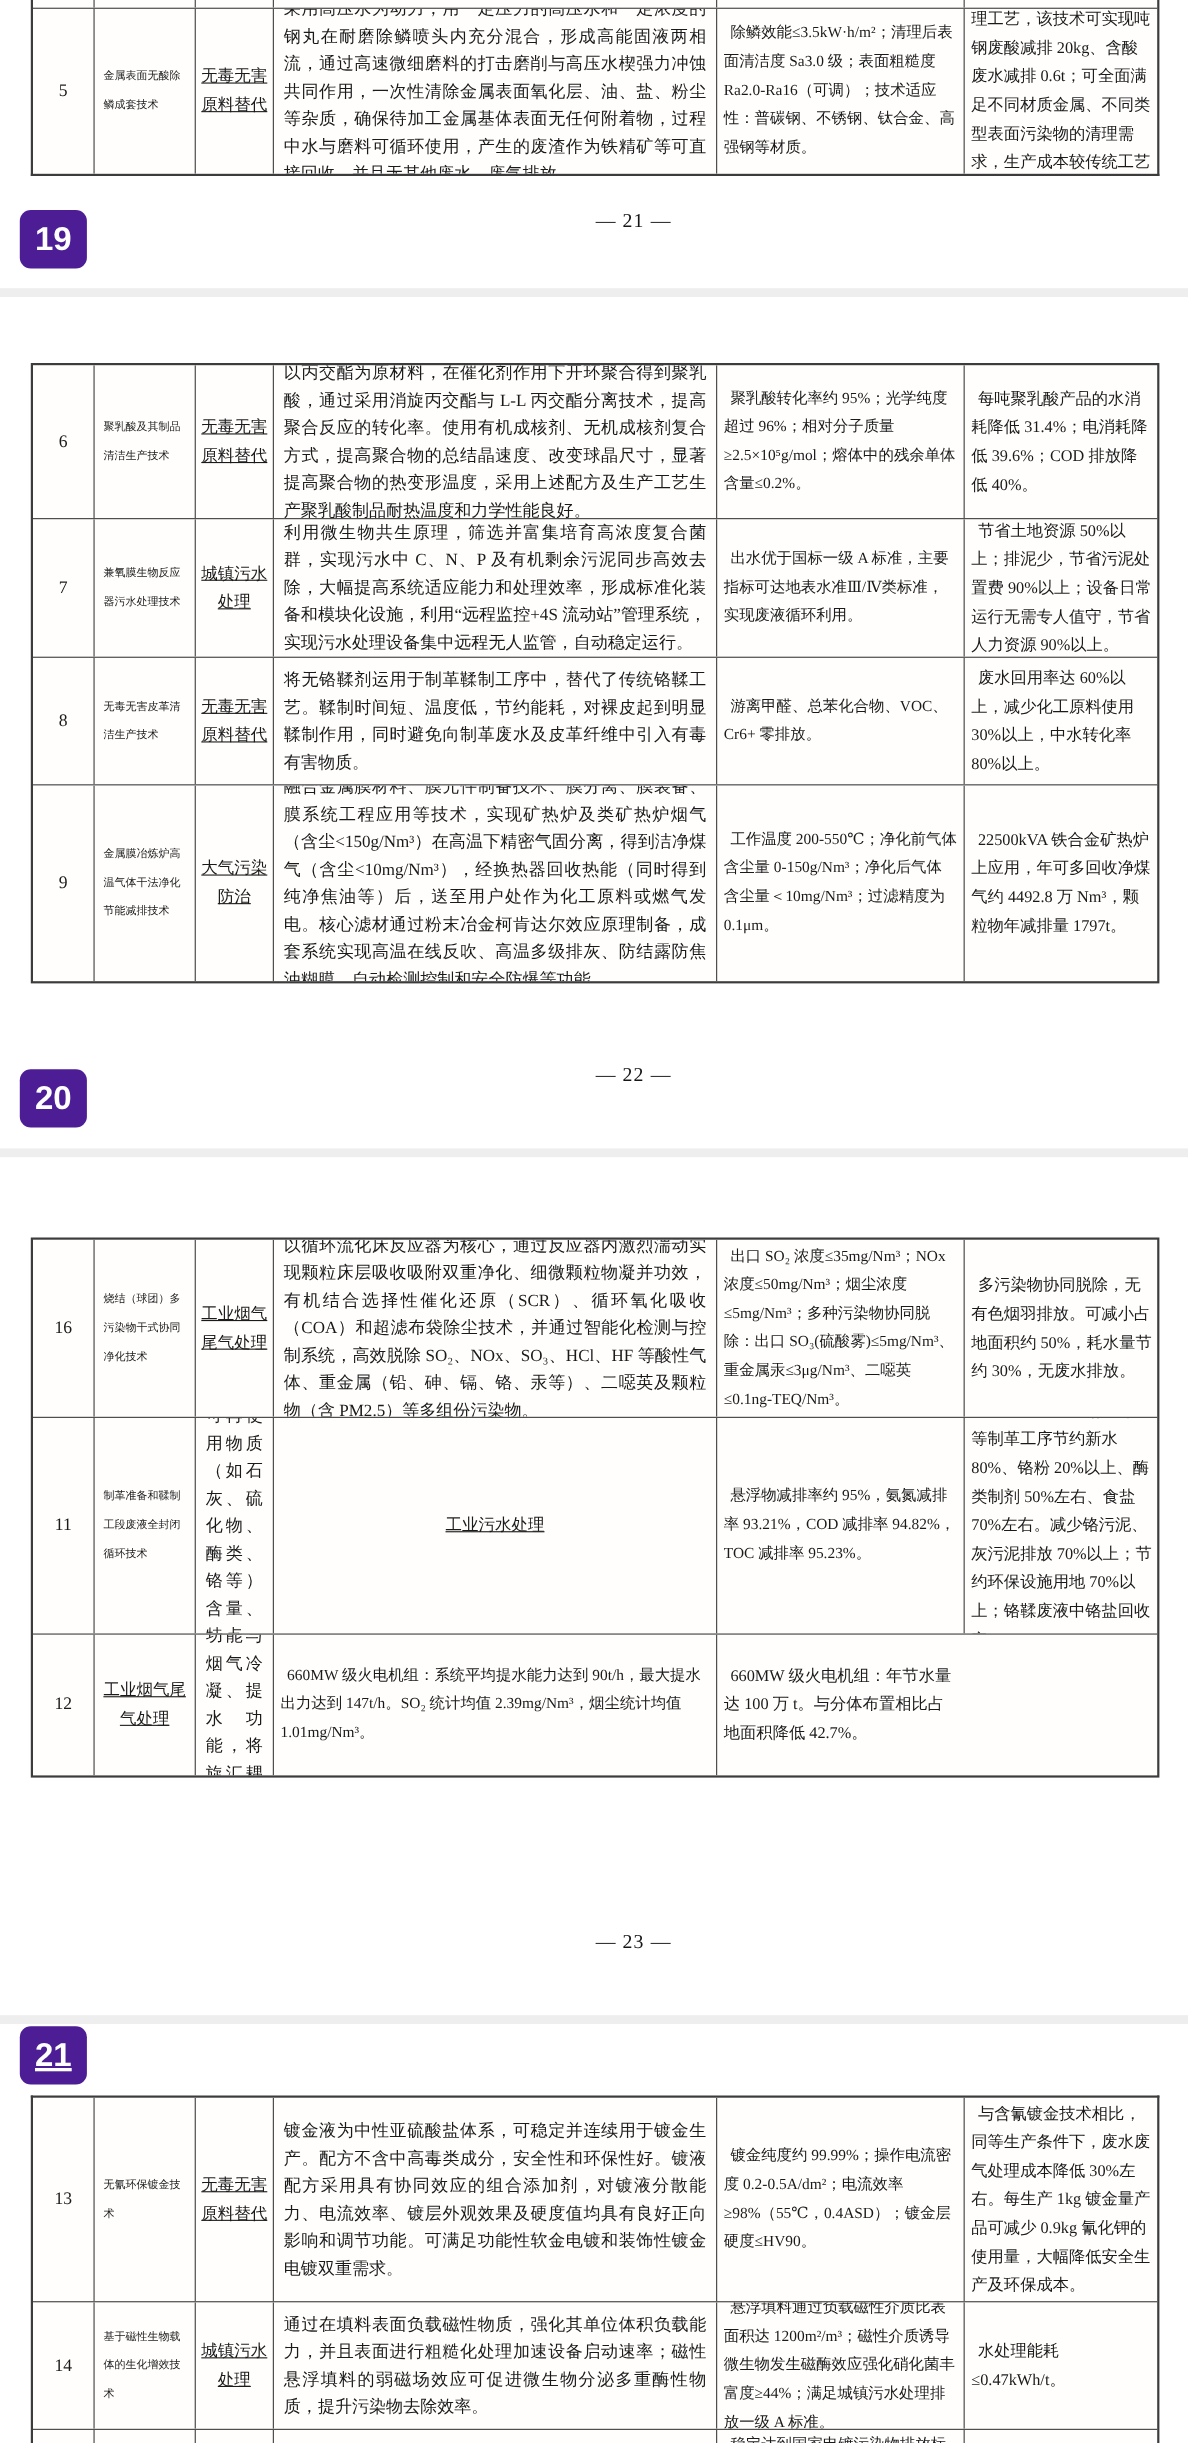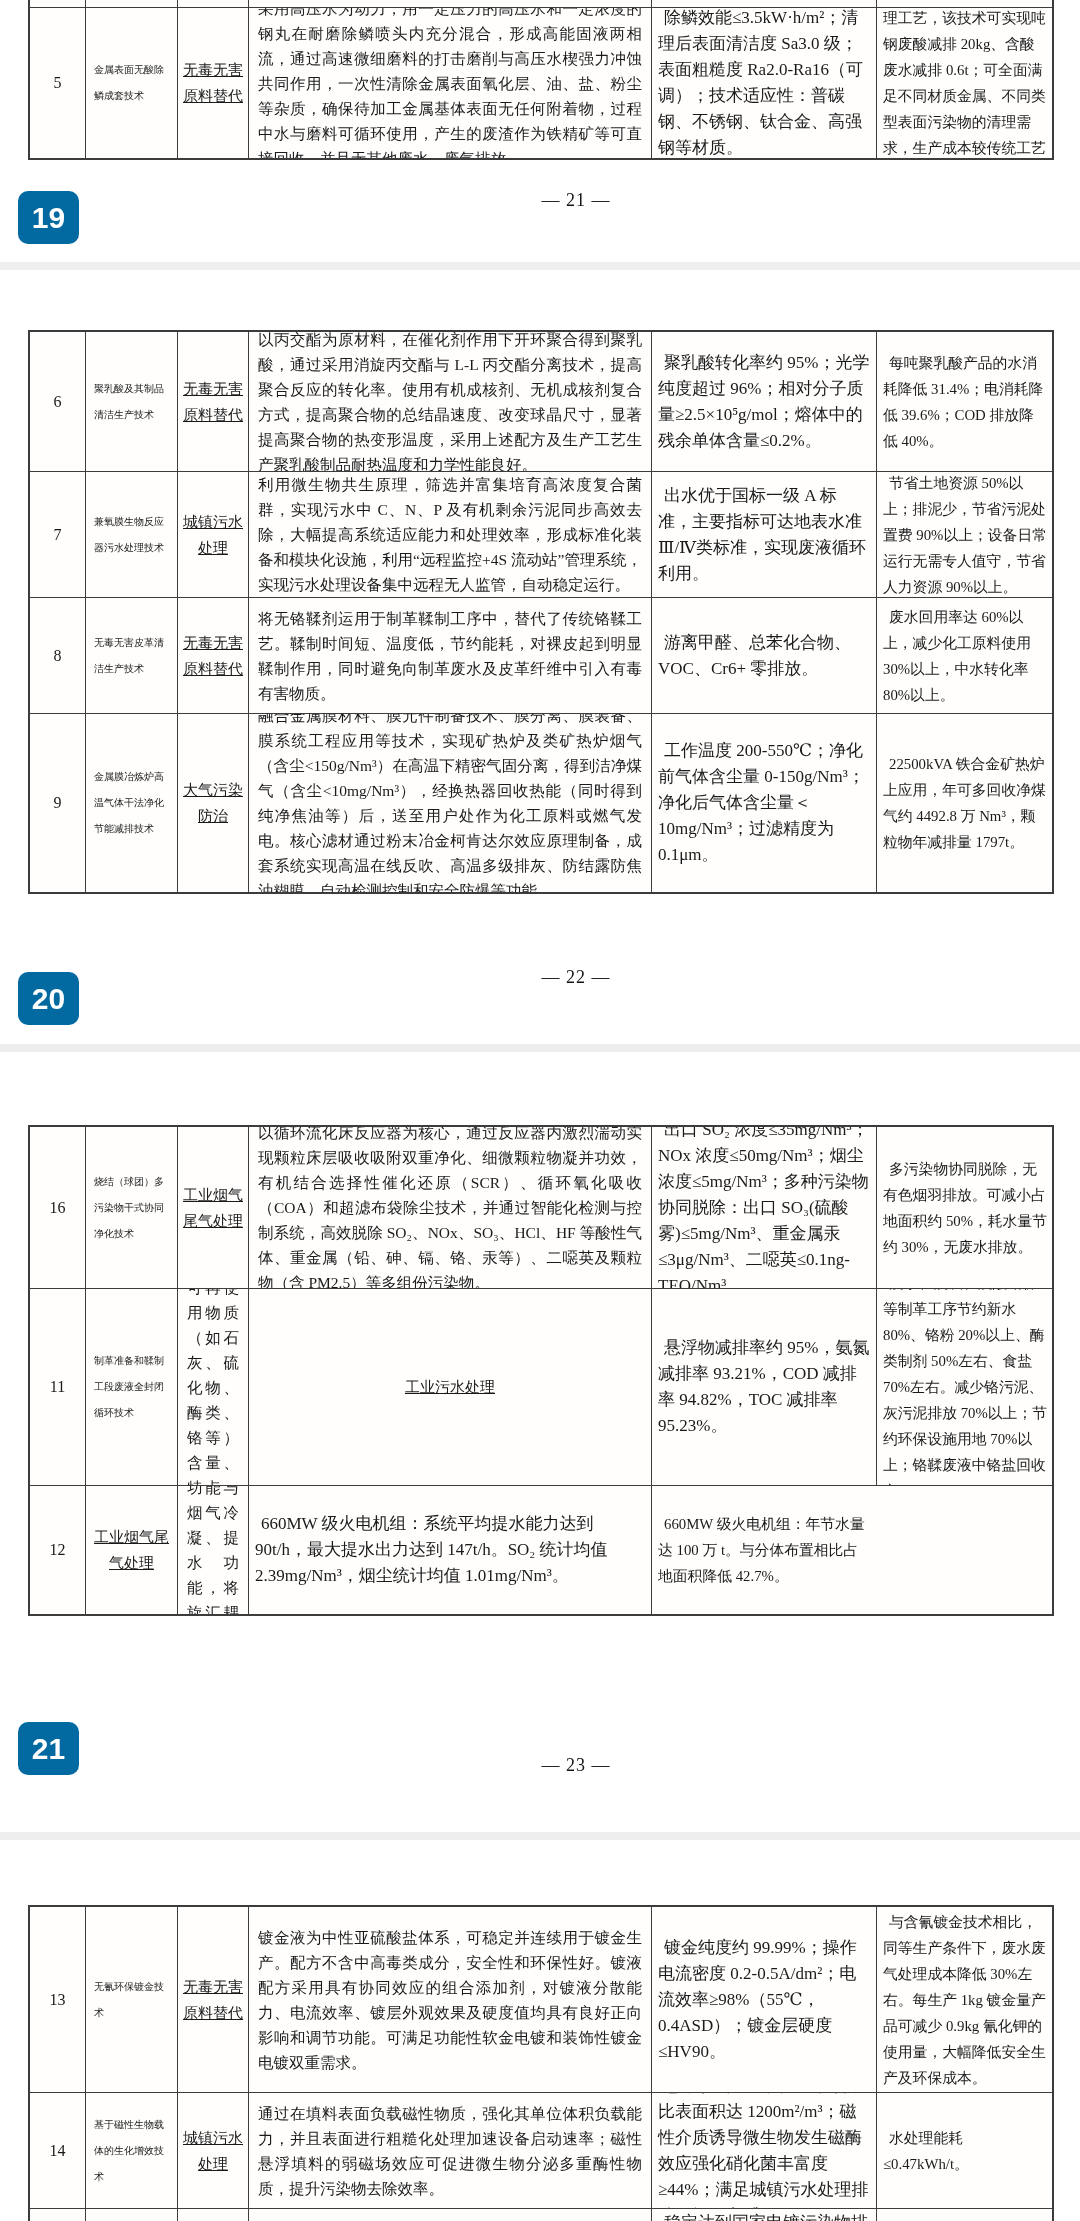--- a/index.html
+++ b/index.html
@@ -4,21 +4,21 @@
 <style>
   html,body { margin:0; padding:0; background:#fff; }
   .viewport {
     position:relative; width:1080px; height:2221px; overflow:hidden;
     background:#ffffff; color:#1a1a1a;
     font-family:"Liberation Serif","DejaVu Serif",serif;
   }
   .sep { position:absolute; left:0; width:1080px; height:8px; background:#eeeeee; }
   .page-badge {
     position:absolute; left:18px; width:61px; height:53px;
-    background:#0369a1; border-radius:10px; color:#ffffff;
+    background:#4c1d95; border-radius:10px; color:#ffffff;
     font-family:"Liberation Sans","DejaVu Sans",sans-serif;
     font-size:30px; font-weight:600;
     display:flex; align-items:center; justify-content:center;
   }
   .page-footer {
     position:absolute; left:36px; width:1080px; text-align:center;
     font-size:18px; letter-spacing:1px; color:#161616;
   }
   .doc-table {
     position:absolute; left:28px; width:1026px; box-sizing:border-box;
@@ -41,21 +41,21 @@
   .txt { width:100%; }
   .c-no   { justify-content:center; }
   .c-no .txt { text-align:center; font-size:16px; }
   .c-name { padding:0 8px; }
   .c-name .txt { font-size:10px; line-height:26px; text-align:left; }
   .c-cat  { padding:0 5px; justify-content:center;text-decoration:underline; }
   .c-cat .txt { font-size:15px; line-height:26px; text-align:center; }
   .c-desc { padding:0 9px; }
   .c-desc .txt { font-size:15.5px; line-height:25px; text-align:justify; }
   .c-ind  { padding:0 6px; }
-  .c-ind .txt { font-size:17px; line-height:26px; text-indent:6px; text-align:left; }
+  .c-ind .txt { font-size:14px; line-height:26px; text-indent:6px; text-align:left; }
   .c-eff  { padding:0 5px 0 6px; }
   .c-eff .txt { font-size:14.8px; line-height:26px; text-indent:6px; text-align:left; }
   .t-row.peek .cell { align-items:flex-start; }
   .t-row.peek .txt { padding-top:1px; }
 </style>
 </head>
 <body>
 
 <div class="viewport">
 
@@ -244,21 +244,21 @@
         </div>
         <div class="cell c-ind">
           <div class="txt">660MW 级火电机组：系统平均提水能力达到 90t/h，最大提水出力达到 147t/h。SO₂ 统计均值 2.39mg/Nm³，烟尘统计均值 1.01mg/Nm³。</div>
         </div>
         <div class="cell c-eff">
           <div class="txt">660MW 级火电机组：年节水量达 100 万 t。与分体布置相比占地面积降低 42.7%。</div>
         </div>
       </div>
     </div>
   <div class="page-footer" style="top:1755px;">— 23 —</div>
-  <div class="page-badge" style="top:1722px;">21</div>
+  <div class="page-badge" style="top:1842px;text-decoration:underline;">21</div>
   <div class="sep" style="top:1832px;"></div>
 
   <div class="doc-table cut-bottom" style="top:1905px;">
       <div class="t-row" style="height: 186px;">
         <div class="cell c-no">
           <div class="txt">13</div>
         </div>
         <div class="cell c-name">
           <div class="txt">无氰环保镀金技术</div>
         </div>

